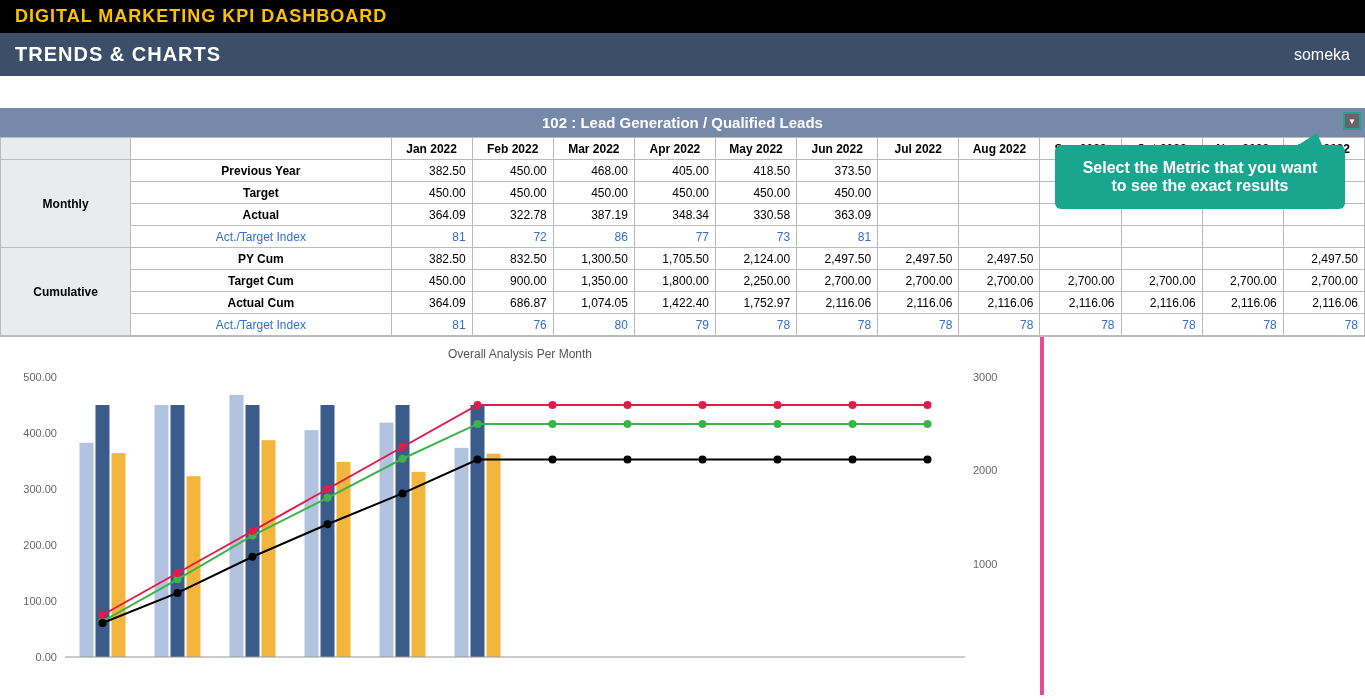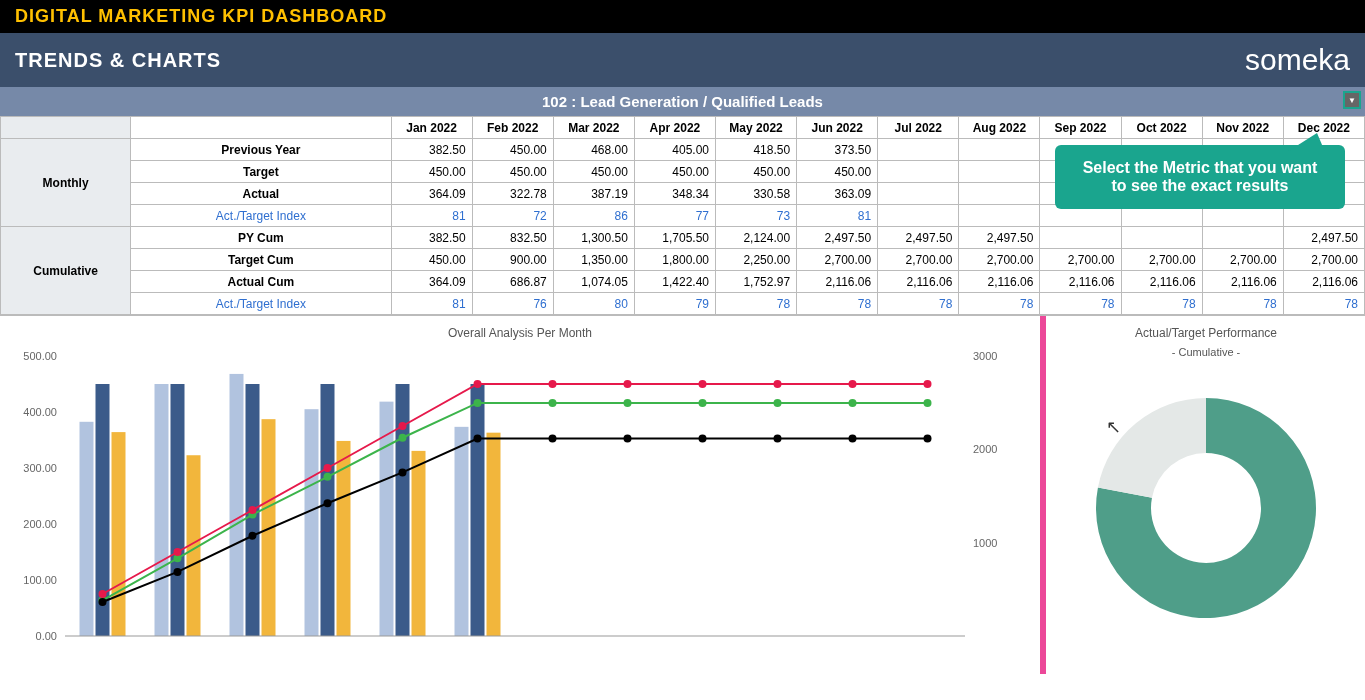--- a/index.html
+++ b/index.html
@@ -1,33 +1,33 @@
 <!DOCTYPE html>
 <html><head>
 <meta charset="utf-8">
 <style>
   * { box-sizing: border-box; margin: 0; padding: 0; }
   body { font-family: Arial, sans-serif; font-size: 12px; background: #fff; width: 1365px; }
   .title-bar { background: #000; color: #ffc000; padding: 6px 15px; font-size: 18px; font-weight: bold; letter-spacing: 1px; }
   .header-band { background: #3b4f6b; color: #fff; padding: 10px 15px; display: flex; justify-content: space-between; align-items: center; font-size: 20px; font-weight: bold; letter-spacing: 1px; text-align: right; }
-  .logo { font-size: 30px; font-weight: normal; letter-spacing: 0; }
-  .selector-band { background: #7689a8; color: #fff; text-align: center; padding: 6px; font-size: 15px; font-weight: bold; position: relative; }
+  .logo { font-size: 16px; font-weight: normal; letter-spacing: 0; }
+  .selector-band { background: #7689a8; color: #fff; text-align: center; padding: 6px; font-size: 15px; font-weight: bold; position: relative; margin-top: 32px; }
   .dropdown-btn { position: absolute; right: 4px; top: 4px; width: 18px; height: 18px; background: #666; border: 2px solid #1aa58e; display: flex; align-items:center; justify-content:center; cursor:pointer; font-size:8px;}
 
   table { border-collapse: collapse; width: 100%; table-layout: fixed; }
   th, td { border: 1px solid #bbb; padding: 3px 6px; font-size: 12px; height: 22px; }
   thead th { background: #fff; font-weight: bold; text-align: center; }
   .group-col { width: 130px; background: #e9ecef; font-weight: bold; text-align: center; }
   .label-col { width: 260px; background: #fff; text-align: center; }
   .val { text-align: right; }
   .idx-row td, .idx-row th.label-col { color: #2f6fd0; }
   .month-col { width: 81px; }
 
   .charts-row { display: flex; border-top: 1px solid #bbb; }
-  .chart-main { flex: 0 0 1040px; border-right: 6px solid #ec4899; padding: 10px 5px 5px 5px; position: relative; }
+  .chart-main { flex: 0 0 1040px; border-right: 4px solid #ec4899; padding: 10px 5px 5px 5px; position: relative; }
   .chart-side { flex: 1; padding: 10px; text-align: center; position: relative; }
   .chart-title { text-align: center; font-size: 12px; color: #555; margin-bottom: 6px; }
   .chart-sub   { font-size: 11px; color: #555; }
 
   .callout { position: absolute; top: 145px; right: 20px; width: 290px; background: #1aa58e; color: #fff; padding: 14px 20px; border-radius: 6px; font-size: 16px; font-weight: bold; text-align: center; z-index: 10; }
   .callout::after { content: ""; position: absolute; top: -30px; right: 10px; border: 18px solid transparent; border-bottom-color: #1aa58e; transform: skewX(-30deg); }
 
   .cursor-icon { position:absolute; top:100px; left:60px; font-size:18px; color:#333; }
 </style>
 </head>
@@ -276,22 +276,13 @@
         <circle cx="547.5" cy="92.50106666666669" r="4" fill="#000000"></circle>
         <circle cx="622.5" cy="92.50106666666669" r="4" fill="#000000"></circle>
         <circle cx="697.5" cy="92.50106666666669" r="4" fill="#000000"></circle>
         <circle cx="772.5" cy="92.50106666666669" r="4" fill="#000000"></circle>
         <circle cx="847.5" cy="92.50106666666669" r="4" fill="#000000"></circle>
         <circle cx="922.5" cy="92.50106666666669" r="4" fill="#000000"></circle>
         <path d="M97.5 256.0182666666667 L172.5 225.89213333333333 L247.5 189.75533333333334 L322.5 157.24266666666668 L397.5 126.38946666666668 L472.5 92.50106666666669 L547.5 92.50106666666669 L622.5 92.50106666666669 L697.5 92.50106666666669 L772.5 92.50106666666669 L847.5 92.50106666666669 L922.5 92.50106666666669 " fill="none" stroke="#000000" stroke-width="2"></path>
         <line x1="60" y1="290" x2="960" y2="290" stroke="#999"></line>
       </svg>
   </div>
-  <div class="chart-side">
-    <div class="chart-title">Actual/Target Performance</div>
-    <div class="chart-sub">- Cumulative -</div>
-    <svg id="donut" width="300" height="280">
-        <path d="M150 40 A110 110 0 1 1 41.94840241984424 129.38805539557032 L95.97420120992211 139.69402769778517 A55 55 0 1 0 150 95 Z" fill="#4f9e89"></path>
-        <path d="M41.94840241984424 129.38805539557032 A110 110 0 0 1 149.99999999999997 40 L150 95 A55 55 0 0 0 95.97420120992211 139.69402769778517 Z" fill="#e4e8e7"></path>
-      </svg>
-    <span class="cursor-icon">↖</span>
-  </div>
 </div>
 
 </body></html>

